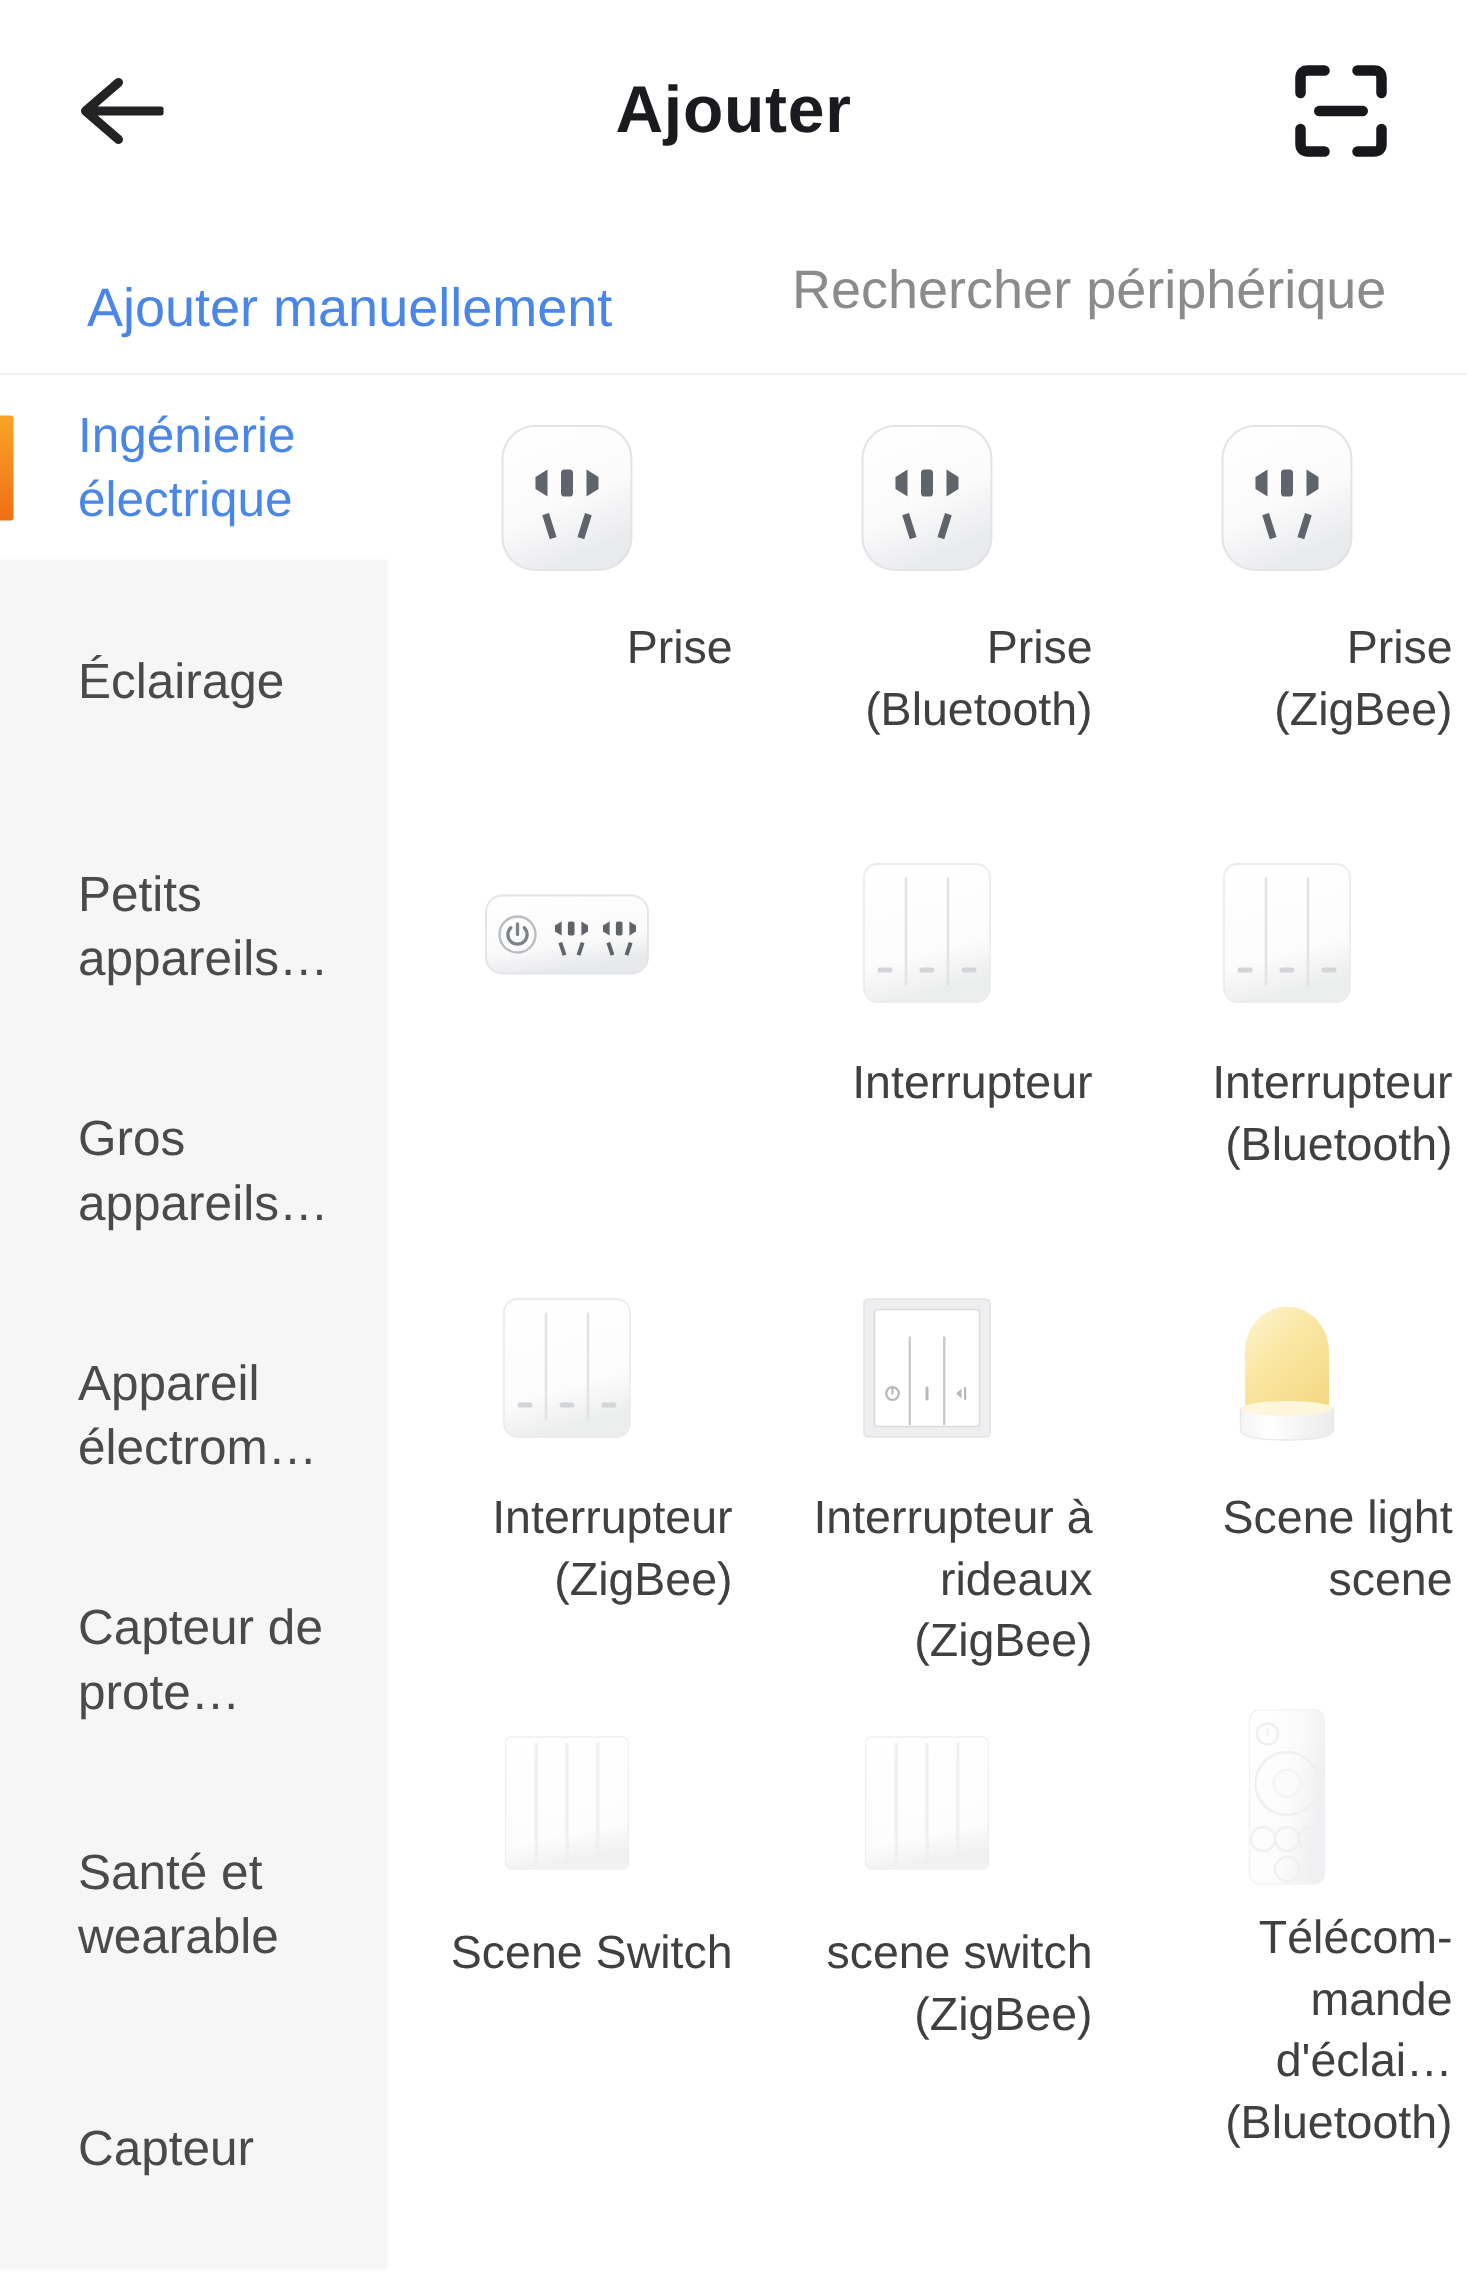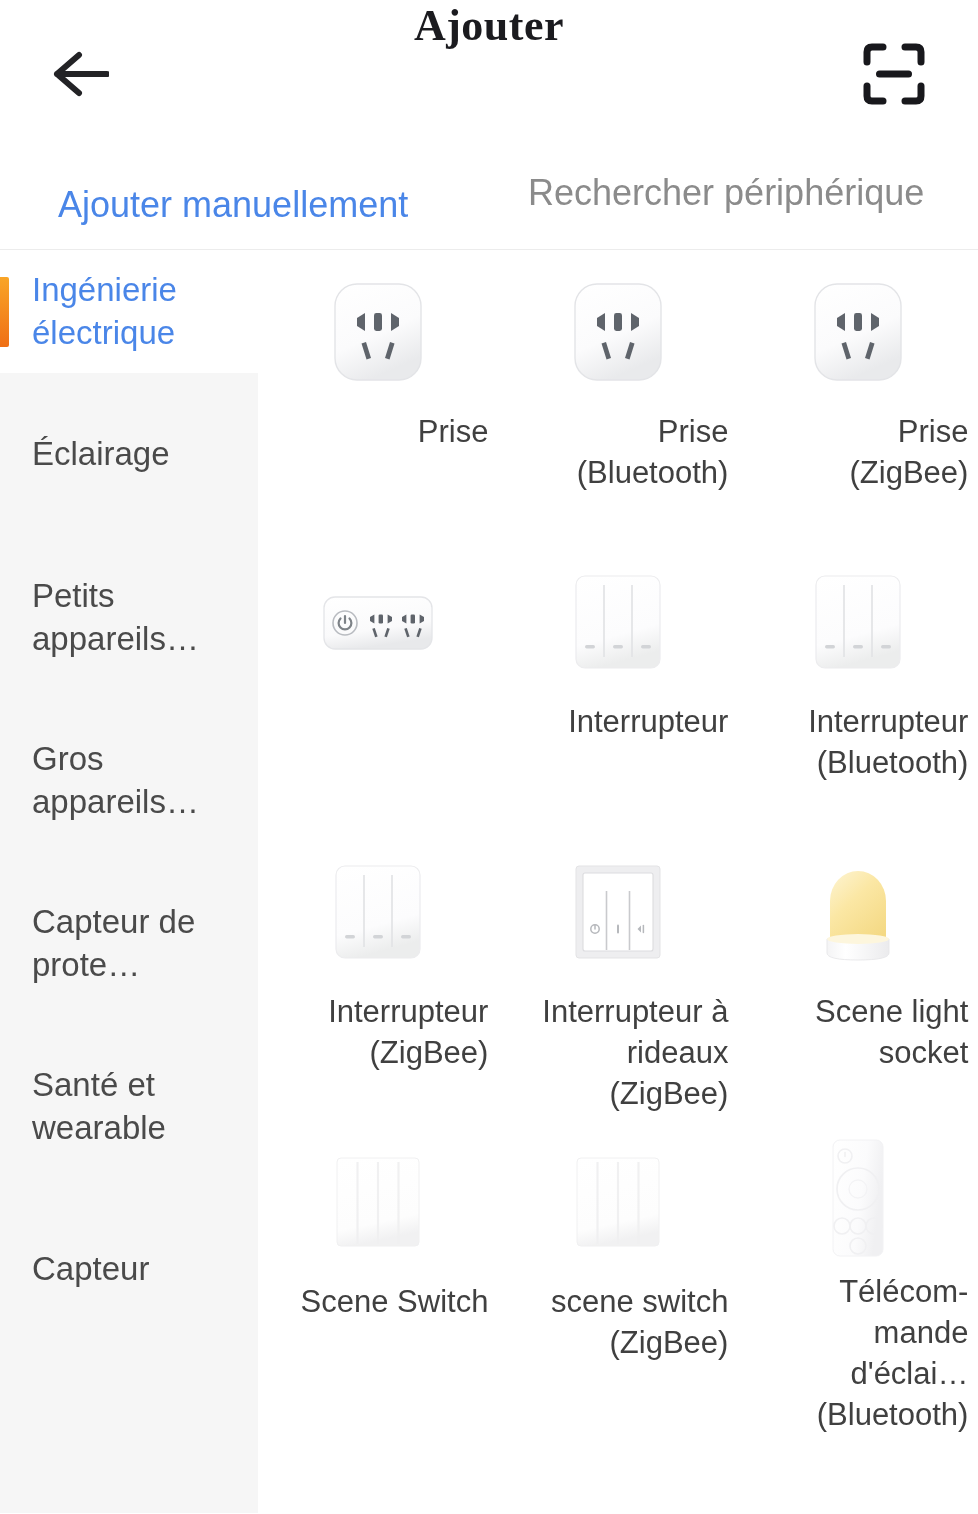--- a/index.html
+++ b/index.html
@@ -7,21 +7,21 @@
     width:978px; height:1514px;
     background:#ffffff;
     font-family:"Liberation Sans", sans-serif;
     overflow:hidden;
   }
   .screen { position:relative; width:978px; height:1514px; background:#fff; }
 
   
   .header {
     position:relative; height:148px;
-    display:flex; background:#fff;font-family:Liberation Serif, serif;
+    display:flex; align-items:center; background:#fff;
   }
   .hdr-back {
     position:absolute; left:40px; top:34px;
     width:82px; height:80px;
     display:flex; align-items:center; justify-content:center;
     cursor:pointer;
   }
   .hdr-title {
     flex:1; text-align:center;
     font-size:44px; font-weight:bold; color:#1b1b1f;
@@ -54,21 +54,21 @@
   .sidebar {
     position:relative;
     width:258px; flex:0 0 258px;
     background:#f6f6f6;
     height:100%;
   }
   .cat {
     position:relative;
     width:100%;
     display:flex; align-items:center;
-    padding-left:32px; padding-right:10px;
+    padding-left:52px; padding-right:10px;
     font-size:33px; line-height:1.28;
     color:#4a4a4a;
     cursor:pointer;
   }
   .cat-label { display:block; }
   .cat.active {
     background:#ffffff;
     color:#4a86e8;
   }
   .cat.active .cat-bar {
@@ -166,20 +166,24 @@
       <div class="cat" style="height:163px;">
         <span class="cat-label">Petits
 appareils…</span>
       </div>
 
       <div class="cat" style="height:163px;">
         <span class="cat-label">Gros
 appareils…</span>
       </div>
 
+      <div class="cat" style="height:163px;">
+        <span class="cat-label">Appareil
+électrom…</span>
+      </div>
 
       <div class="cat" style="height:163px;align-items:center;">
         <span class="cat-label">Capteur
 de prote…</span>
       </div>
 
       <div class="cat" style="height:163px;">
         <span class="cat-label">Santé et
 wearable</span>
       </div>
@@ -372,21 +376,21 @@
                   <stop offset="30%" stop-color="#ffffff"></stop>
                   <stop offset="100%" stop-color="#ebebed"></stop>
                 </linearGradient>
               </defs>
               <path d="M18 78 L18 40 A28 30 0 0 1 74 40 L74 78 Z" fill="url(#lampG)"></path>
               <path d="M15 78 L77 78 L77 92 Q77 99 46 99 Q15 99 15 92 Z" fill="url(#baseG)" stroke="#e7e7e9" stroke-width="0.9"></path>
               <ellipse cx="46" cy="78" rx="31" ry="5" fill="#fdf6dd"></ellipse>
             </svg>
           </div>
           <div class="cell-label">Scene light
-socket</div>
+scene</div>
         </div>
 
         <div class="cell">
           <div class="cell-icon">
             <svg class="ico" width="92" height="100" viewBox="0 0 92 100">
               <defs>
                 <linearGradient id="scBody" x1="0" y1="0" x2="0.2" y2="1">
                   <stop offset="0%" stop-color="#ffffff"></stop>
                   <stop offset="80%" stop-color="#fdfdfd"></stop>
                   <stop offset="100%" stop-color="#f1f1f2"></stop>

